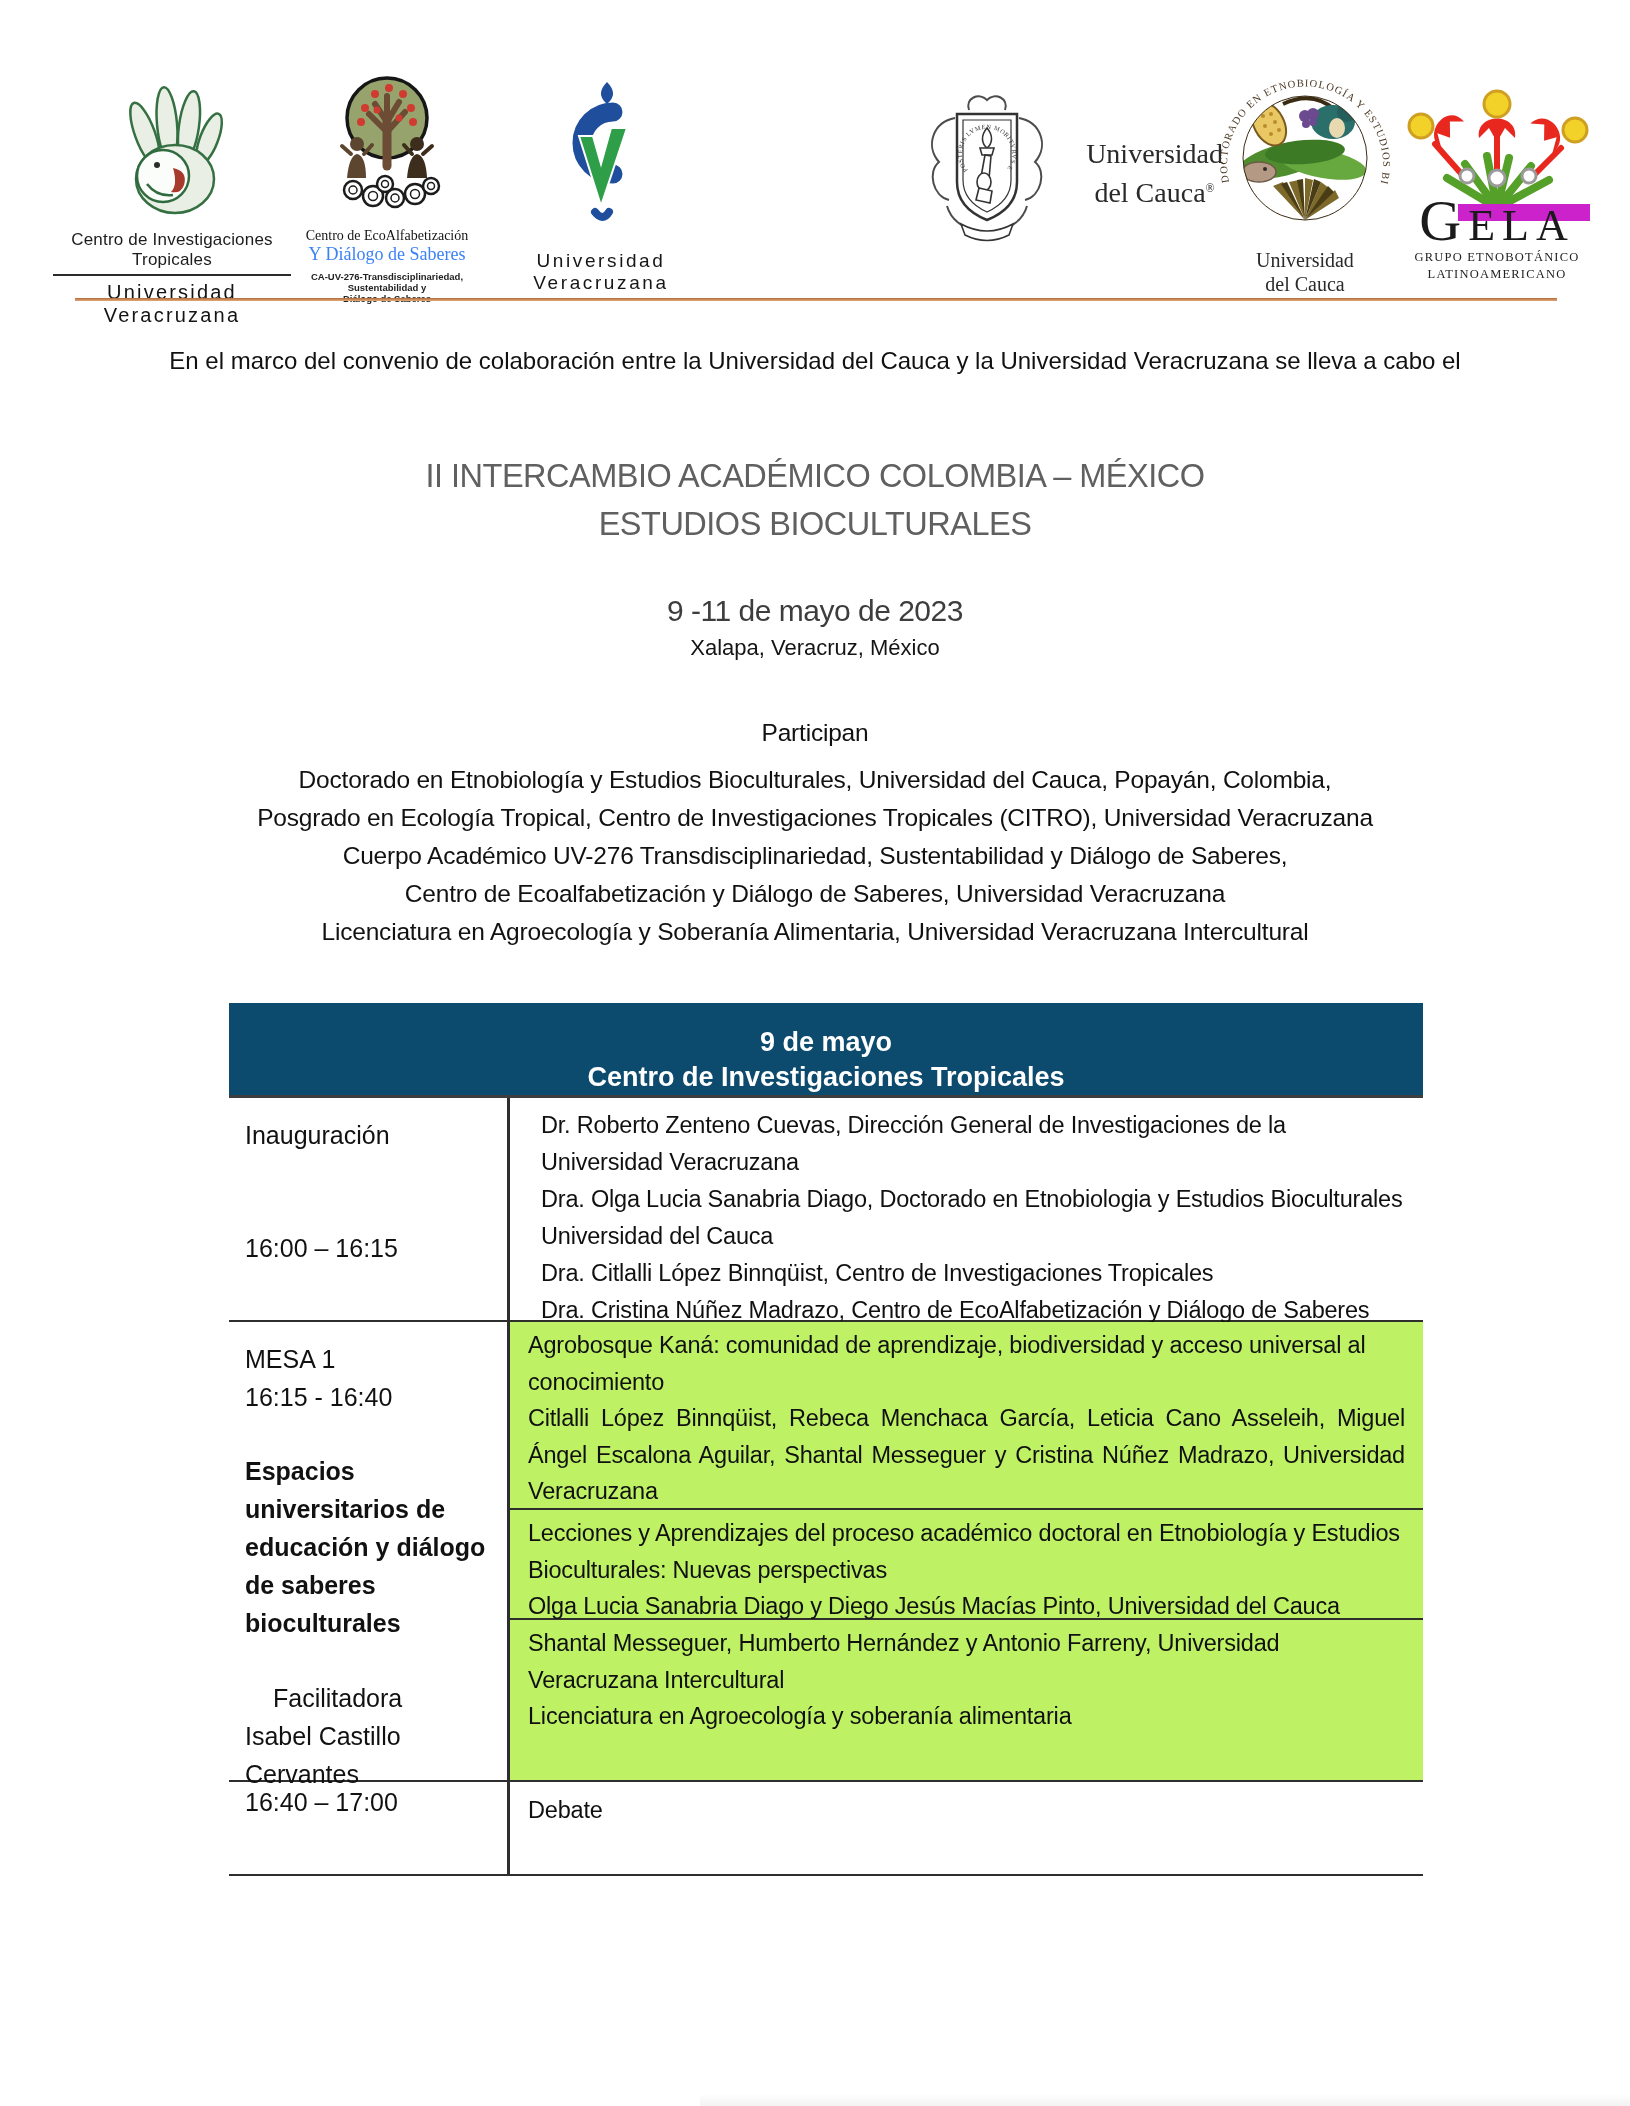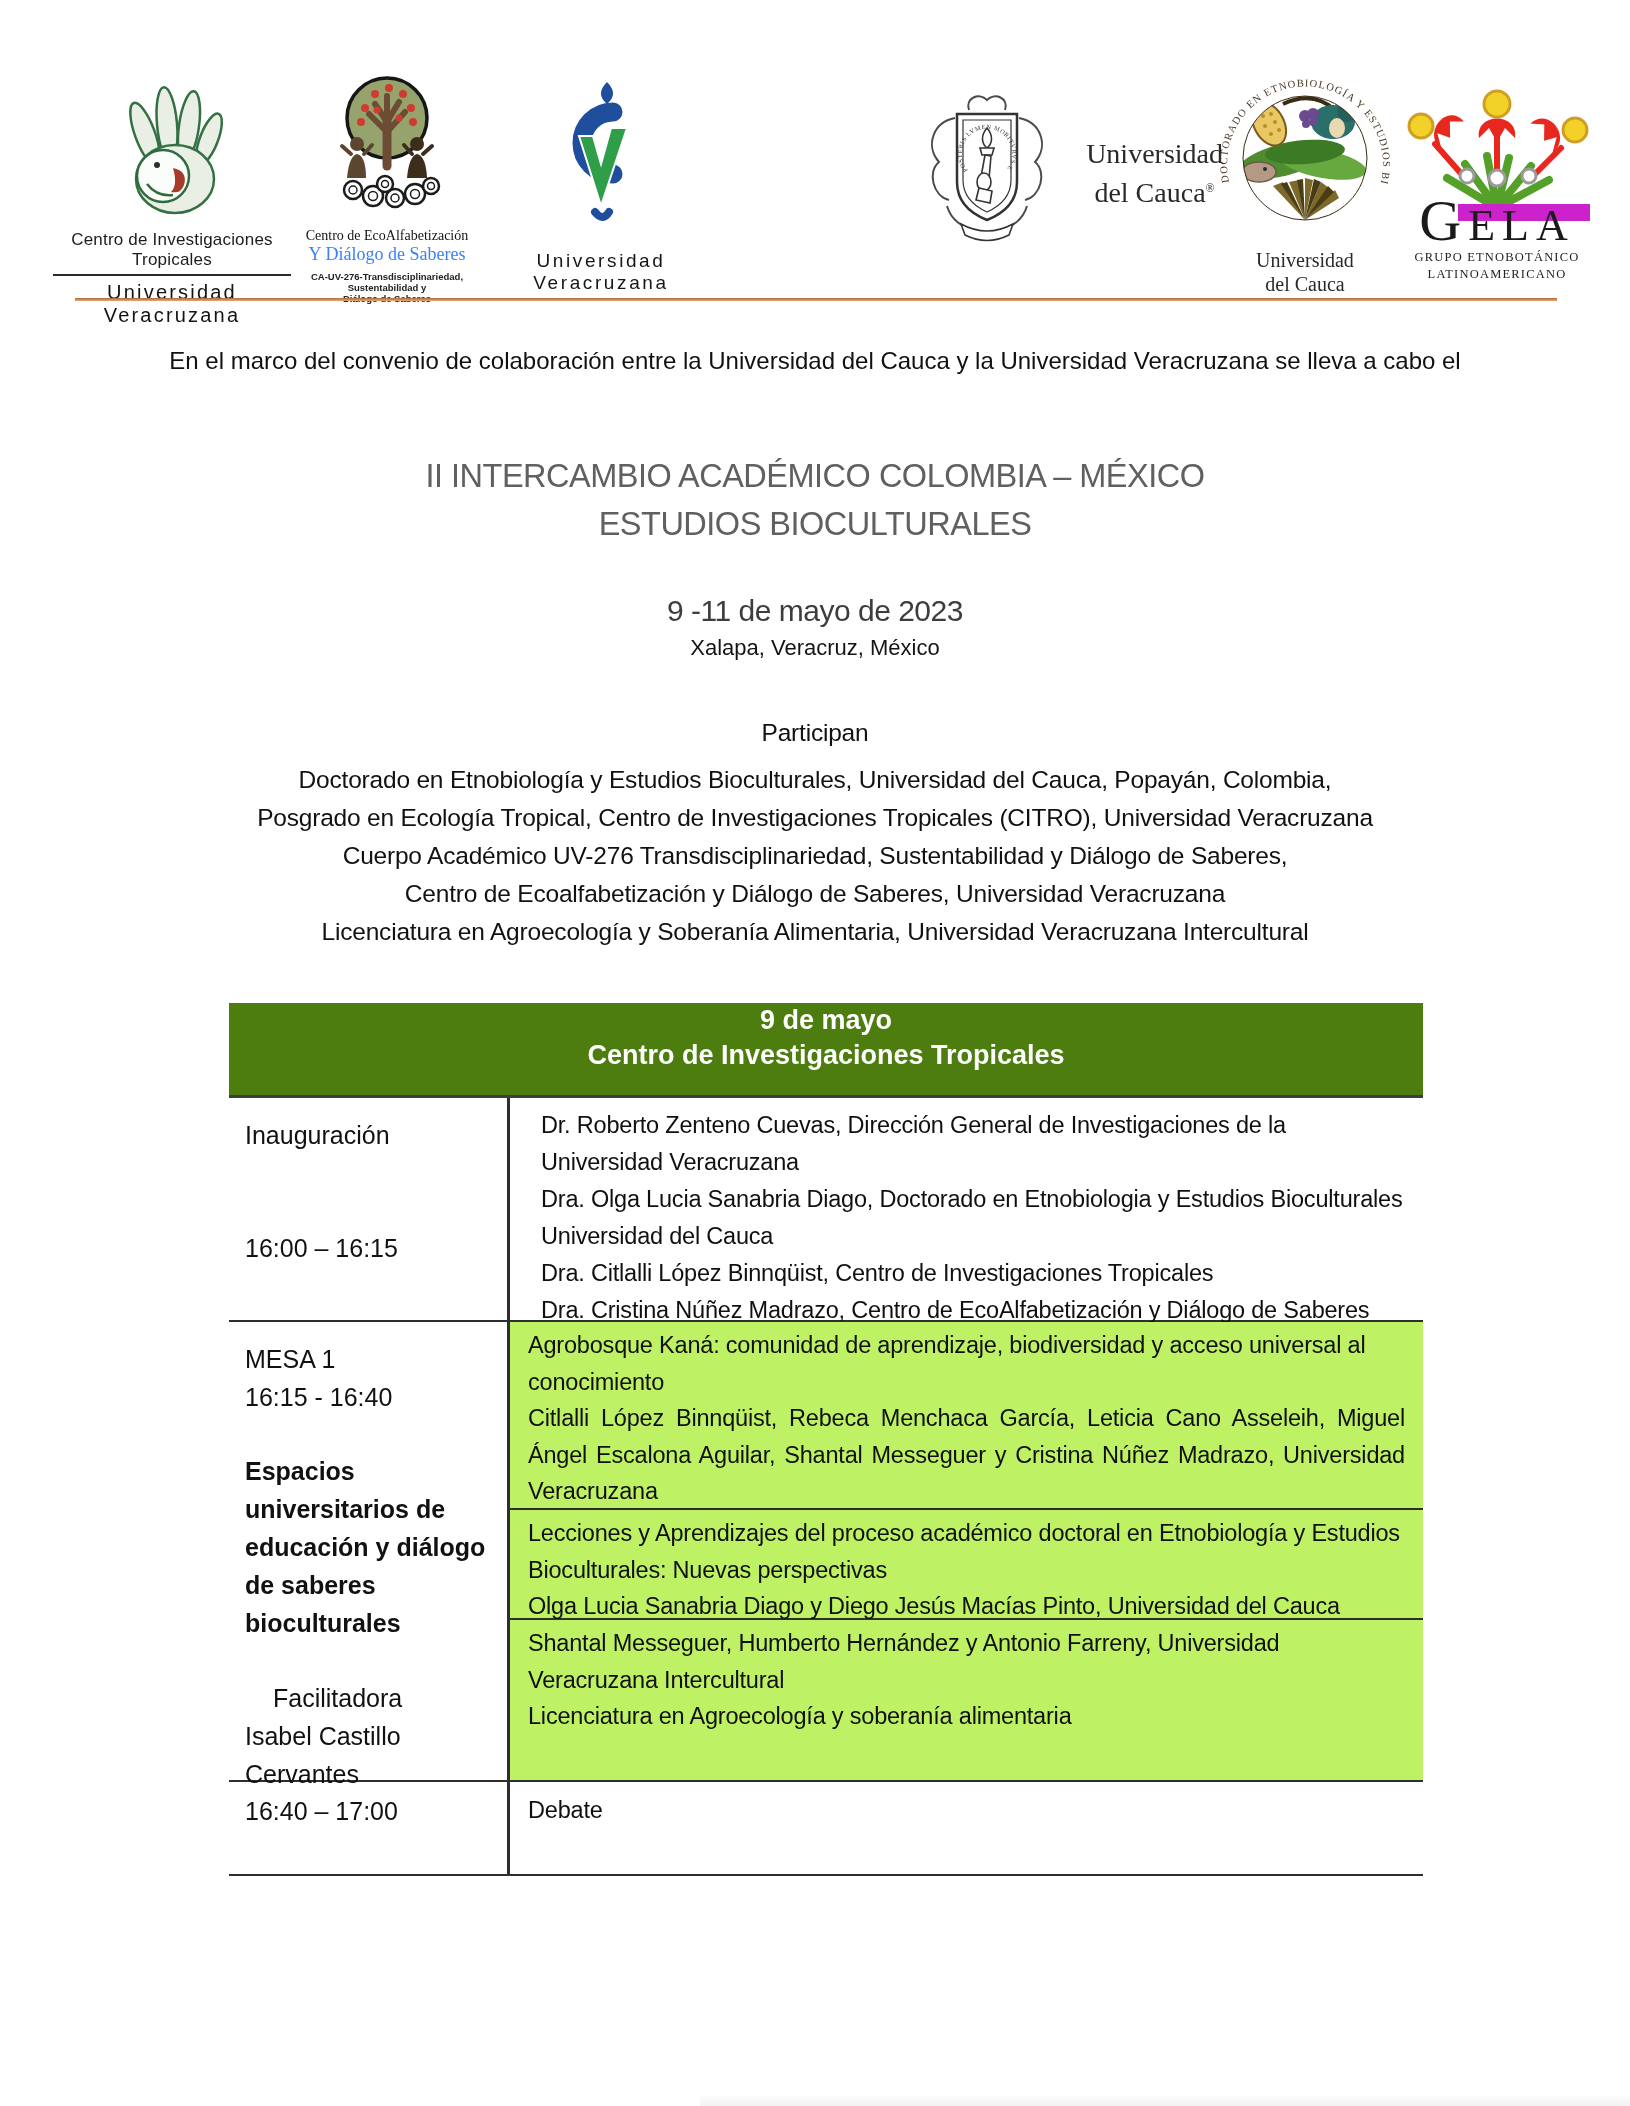--- a/index.html
+++ b/index.html
@@ -51,39 +51,39 @@
   .date-block { position:absolute; top:594px; left:0; width:100%; text-align:center; }
   .date-line { font-size:30px; color:#3d3d3d; letter-spacing:-.5px; }
   .loc-line { font-size:22px; color:#141414; margin-top:7px; }
 
   .participants { position:absolute; top:714px; left:0; width:100%; text-align:center;
                   font-size:24.5px; line-height:38px; letter-spacing:-.2px; color:#111; }
   .participants .heading { margin-bottom:9px; }
 
   
   .schedule { position:absolute; left:229px; top:1003px; width:1194px; border-bottom:2px solid #2e2e2e; }
-  .sch-header { height:95px; background:#4d7c0f; color:#fff; font-weight:bold; font-size:27px; line-height:35px;
-                display:flex; flex-direction:column; justify-content:flex-start; text-align:center;
+  .sch-header { height:95px; background:#0c4a6e; color:#fff; font-weight:bold; font-size:27px; line-height:35px;
+                display:flex; flex-direction:column; justify-content:flex-end; text-align:center;
                 border-bottom:3px solid #3e3e3e; }
   .sch-row { display:flex; border-bottom:2px solid #2e2e2e; }
   .sch-row:last-child { border-bottom:none; }
   .cell-left { width:281px; flex:0 0 281px; border-right:3px solid #2e2e2e;
                padding:18px 12px 0 16px; font-size:25px; line-height:38px; color:#111; }
   .cell-right { flex:1; font-size:23.5px; line-height:37px; letter-spacing:-.2px; color:#101010; }
   .row-inaug { height:224px; }
   .row-inaug .cell-right { padding:9px 18px 0 31px; }
   .row-mesa { height:460px; }
   .row-mesa .cell-right { display:flex; flex-direction:column; padding:0; }
   .talk { background:#bef264; padding:5px 18px 0 18px; border-bottom:2px solid #2e2e2e; line-height:36.5px; }
   .talk:last-child { border-bottom:none; flex:1; }
   .talk-1 { height:188px; }
   .talk-2 { height:110px; }
   .authors-justify { text-align:justify; }
   .row-debate { height:92px; }
-  .row-debate .cell-left { padding-top:10px; }
+  .row-debate .cell-left { padding-top:1px; }
   .row-debate .cell-right { padding:10px 18px 0 18px; }
   .mesa-time { }
   .mesa-theme { font-weight:bold; margin-top:36px; }
   .mesa-facil { margin-top:37px;margin-left:28px; }
   .inaug-time { margin-top:75px; }
 
   .bottom-shade { position:absolute; left:700px; bottom:0; width:930px; height:12px;
                   background:linear-gradient(to top, rgba(0,0,0,.05), rgba(0,0,0,0)); }
 </style>
 </head>

